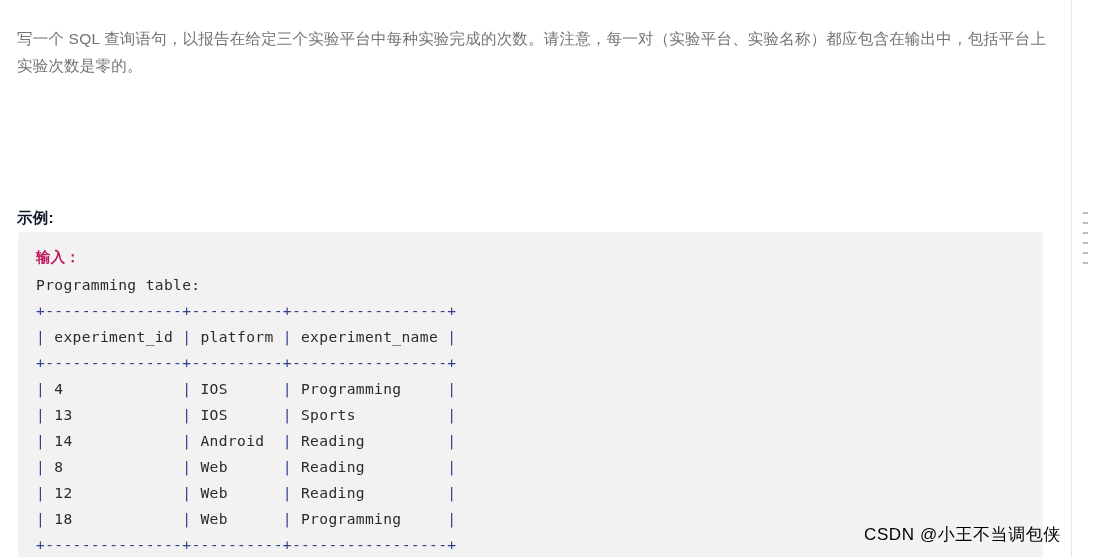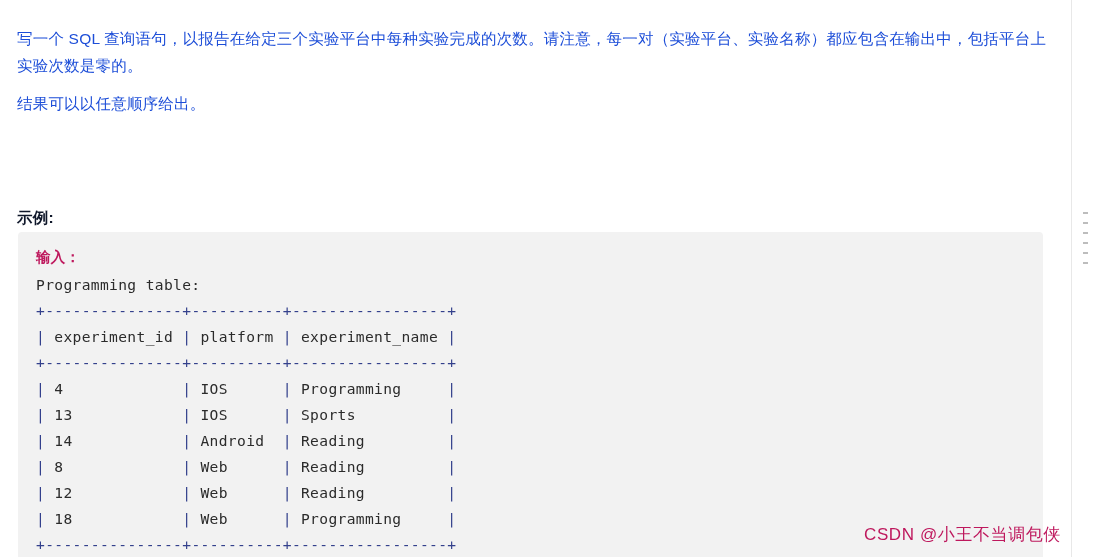--- a/index.html
+++ b/index.html
@@ -24,21 +24,21 @@
     width: 1072px;
     height: 557px;
     background: #ffffff;
     overflow: hidden;
   }
 
   .para {
     position: absolute;
     font-size: 15.5px;
     line-height: 27px;
-    color: #1d4ed8;
+    color: #737373;
     letter-spacing: 0.2px;
     white-space: pre-wrap;
   }
   #para-1 { left: 17px; top: 9px;  width: 1030px; }
   #para-2 { left: 17px; top: 74px; width: 1030px; }
   #para-3 { left: 17px; top: 113px; width: 1030px; }
 
   #example-heading {
     position: absolute;
     left: 17px;
@@ -124,36 +124,35 @@
     background: #bdbdbd;
   }
 
   
   #watermark {
     position: absolute;
     left: 864px;
     top: 523px;
     font-size: 17px;
     line-height: 24px;
-    color: #be185d;
+    color: #000000;
     font-family: "Liberation Sans", "DejaVu Sans", sans-serif;
     letter-spacing: 0.6px;
     white-space: nowrap;
     pointer-events: none;
     text-align: center;
   }
 </style>
 </head>
 <body>
 
 <div id="article-column">
 
   <p class="para" id="para-1">写一个 SQL 查询语句，以报告在给定三个实验平台中每种实验完成的次数。请注意，每一对（实验平台、实验名称）都应包含在输出中，包括平台上实验次数是零的。</p>
 
-  <p class="para" id="para-2">结果可以以任意顺序给出。</p>
 
 
   <h3 id="example-heading">示例:</h3>
 
   <div id="code-block">
     <div id="code-inner">
       <div class="code-label">输入：</div>
       <pre class="code-text">Programming table:</pre>
       <pre class="code-text"><span class="rule">+</span><span class="rule">-</span><span class="rule">-</span><span class="rule">-</span><span class="rule">-</span><span class="rule">-</span><span class="rule">-</span><span class="rule">-</span><span class="rule">-</span><span class="rule">-</span><span class="rule">-</span><span class="rule">-</span><span class="rule">-</span><span class="rule">-</span><span class="rule">-</span><span class="rule">-</span><span class="rule">+</span><span class="rule">-</span><span class="rule">-</span><span class="rule">-</span><span class="rule">-</span><span class="rule">-</span><span class="rule">-</span><span class="rule">-</span><span class="rule">-</span><span class="rule">-</span><span class="rule">-</span><span class="rule">+</span><span class="rule">-</span><span class="rule">-</span><span class="rule">-</span><span class="rule">-</span><span class="rule">-</span><span class="rule">-</span><span class="rule">-</span><span class="rule">-</span><span class="rule">-</span><span class="rule">-</span><span class="rule">-</span><span class="rule">-</span><span class="rule">-</span><span class="rule">-</span><span class="rule">-</span><span class="rule">-</span><span class="rule">-</span><span class="rule">+</span>
 <span class="rule">|</span> experiment_id <span class="rule">|</span> platform <span class="rule">|</span> experiment_name <span class="rule">|</span>

